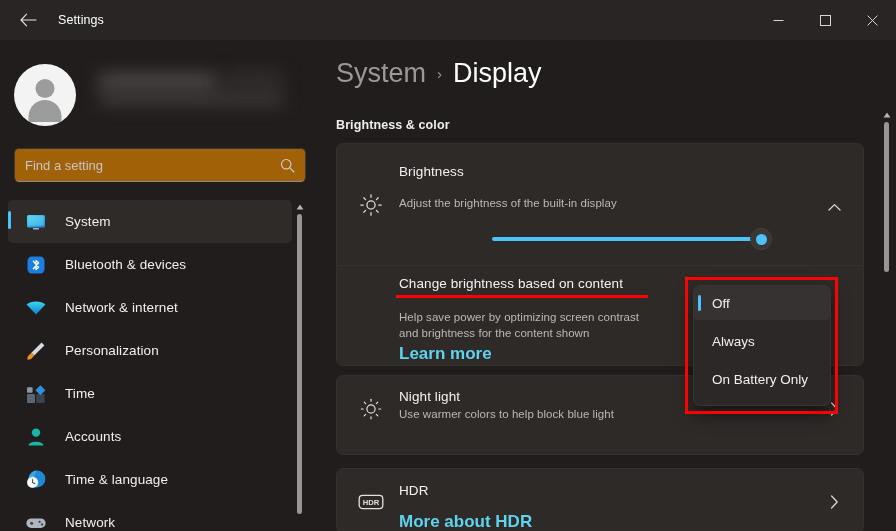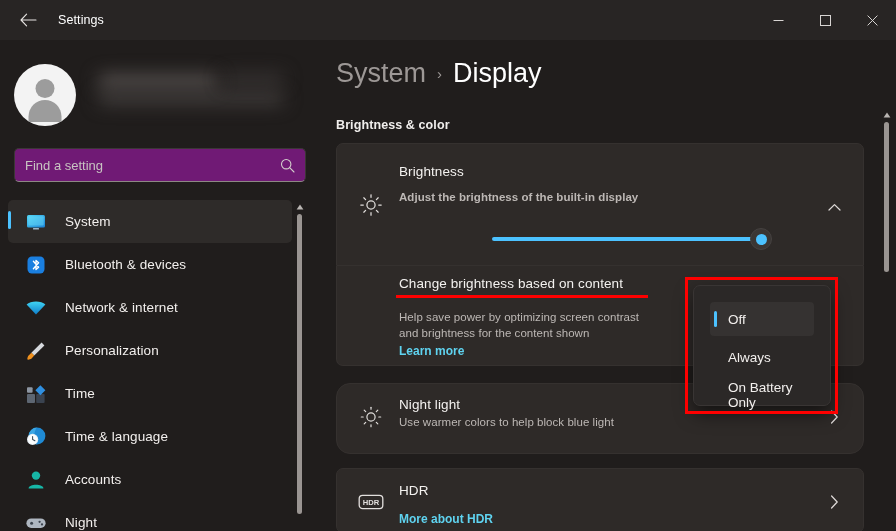--- a/index.html
+++ b/index.html
@@ -58,21 +58,21 @@
   }
   .profile-blur .bl {
     position:absolute; background:#5a5553; filter:blur(9px); border-radius:6px;
   }
   .bl1 { left:6px; top:6px; width:120px; height:13px; }
   .bl2 { left:6px; top:24px; width:186px; height:11px; background:#474342 !important; }
   .bl3 { left:130px; top:5px; width:62px; height:10px; background:#3d3938 !important; }
 
   .search-box {
     position:absolute; left:14px; top:108px; width:292px; height:34px;
-    background:#701a75; border:1px solid #3b3736; border-bottom:1px solid #8d8885;
+    background:#a16207; border:1px solid #3b3736; border-bottom:1px solid #8d8885;
     border-radius:5px; display:flex; align-items:center; padding:0 10px;
     cursor:text;
   }
   .search-box input {
     flex:1; background:transparent; border:none; outline:none;
     color:#d6d2d0; font-family:"Liberation Sans",sans-serif; font-size:13px;
   }
   .search-box input::placeholder { color:#c8c4c2; }
 
   
@@ -125,30 +125,30 @@
     position:absolute; left:16px; top:78px;
     font-size:12.5px; font-weight:bold; color:#f0eeec; letter-spacing:.1px;
   }
 
   .card {
     position:absolute; left:16px; width:528px;
     background:#2e2a28; border:1px solid #35312f; border-radius:7px;
   }
   #card-brightness { top:103px; height:123px; border-radius:7px 7px 0 0; }
   #card-content    { top:226px; height:100px; border-radius:0 0 7px 7px; border-top:none; }
-  #card-night      { top:343px; height:71px;border-radius:14px; }
+  #card-night      { top:335px; height:80px; }
   #card-hdr        { top:428px; height:65px; }
 
   .card-icon {
     position:absolute; left:18px; display:flex; align-items:center; justify-content:center;
     width:32px; height:32px;
   }
   .card-title { font-size:13.5px; color:#f4f2f0; letter-spacing:.1px; }
   .card-sub   { font-size:11.5px; color:#bdb8b5; line-height:16px; letter-spacing:.05px; }
-  .card-link  { font-size:12px; color:#63d8f7; cursor:pointer; }
+  .card-link  { font-size:17px; color:#63d8f7; cursor:pointer; }
   .card-link.bold { font-weight:bold; color:#5fd3f0; }
 
   .chev {
     position:absolute; right:16px; display:flex; align-items:center; justify-content:center;
     width:26px; height:26px; cursor:pointer; border-radius:4px;
   }
 
   
   .slider-wrap {
     position:absolute; left:155px; top:84px; width:283px; height:22px; cursor:pointer;
@@ -177,21 +177,21 @@
   .main-scroll .thumb {
     position:absolute; left:3px; top:12px; width:5px; height:150px;
     background:#9a9592; border-radius:3px;
   }
 
   
   .flyout {
     position:absolute; left:693px; top:285px; width:138px; height:121px;
     background:#2b2827; border:1px solid #393534; border-radius:7px;
     box-shadow:0 8px 18px rgba(0,0,0,.55);
-    z-index:30; padding:16px;
+    z-index:30; padding:0;
   }
   .fly-item {
     position:relative; height:34px; border-radius:4px;
     display:flex; align-items:center; padding-left:18px;
     font-size:13.5px; color:#f2efed; cursor:pointer;
   }
   .fly-item.selected { background:#353231; }
   .fly-item.selected::before {
     content:""; position:absolute; left:4px; top:9px; width:3px; height:16px;
     background:#4cc2ff; border-radius:2px;
@@ -324,50 +324,50 @@
             <rect x="11.2" y="11" width="8.4" height="9" rx="1" fill="#3a4350"></rect>
             <path d="M15.4 2.2 L20.4 7.2 L15.4 12.2 L10.4 7.2 Z" fill="#2f8fe0"></path>
           </svg>
         </span>
         <span class="navlabel">Time</span>
       </div>
 
       <div class="navitem">
         <span class="navicon">
           <svg width="22" height="22" viewBox="0 0 22 22">
+            <circle cx="11" cy="6.6" r="4.2" fill="#17b6a6"></circle>
+            <path d="M3.6 19.4 C3.6 14.6 18.4 14.6 18.4 19.4 Z" fill="#17b6a6"></path>
+          </svg>
+        </span>
+        <span class="navlabel">Accounts</span>
+      </div>
+
+      <div class="navitem">
+        <span class="navicon">
+          <svg width="22" height="22" viewBox="0 0 22 22">
             <circle cx="12" cy="10" r="8.4" fill="#1f8ad4"></circle>
             <path d="M12 1.6 A8.4 8.4 0 0 0 12 18.4 A6 10 0 0 1 12 1.6" fill="#4fb9ee" opacity=".6"></path>
             <circle cx="7.6" cy="13.4" r="5.6" fill="#e6eef3"></circle>
             <circle cx="7.6" cy="13.4" r="4.6" fill="#fbfdfe"></circle>
             <path d="M7.6 10.4 V13.4 L9.9 14.8" stroke="#3a4a55" stroke-width="1.05" fill="none" stroke-linecap="round"></path>
           </svg>
         </span>
         <span class="navlabel">Time &amp; language</span>
       </div>
 
       <div class="navitem">
         <span class="navicon">
           <svg width="22" height="22" viewBox="0 0 22 22">
-            <circle cx="11" cy="6.6" r="4.2" fill="#17b6a6"></circle>
-            <path d="M3.6 19.4 C3.6 14.6 18.4 14.6 18.4 19.4 Z" fill="#17b6a6"></path>
-          </svg>
-        </span>
-        <span class="navlabel">Accounts</span>
-      </div>
-
-      <div class="navitem">
-        <span class="navicon">
-          <svg width="22" height="22" viewBox="0 0 22 22">
             <rect x="1.4" y="6.4" width="19.2" height="9.6" rx="4.8" fill="#aeb6c0"></rect>
             <circle cx="6.6" cy="11.2" r="1.5" fill="#3b434d"></circle>
             <circle cx="14.6" cy="9.8" r="1.15" fill="#3b434d"></circle>
             <circle cx="17" cy="12.4" r="1.15" fill="#3b434d"></circle>
           </svg>
         </span>
-        <span class="navlabel">Night</span>
+        <span class="navlabel">Network</span>
       </div>
 
     </div>
 
     <div class="sb-scroll">
       <div class="arrow-up">
         <svg width="8" height="6" viewBox="0 0 8 6">
             <path d="M4 0.6 L7.4 5.4 H0.6 Z" fill="#b9b5b2"></path>
           </svg>
       </div>
@@ -396,21 +396,21 @@
               <path d="M19.7 12 H22.2"></path>
             <path d="M4.8 4.8 L6.6 6.6"></path>
               <path d="M17.4 17.4 L19.2 19.2"></path>
             <path d="M19.2 4.8 L17.4 6.6"></path>
               <path d="M6.6 17.4 L4.8 19.2"></path>
           </g>
         </svg>
       </div>
       <div style="position:absolute;left:62px;top:20px;">
         <div class="card-title">Brightness</div>
-        <div class="card-sub" style="margin-top:10px;font-weight:bold;">Adjust the brightness of the built-in display</div>
+        <div class="card-sub" style="margin-top:16px;">Adjust the brightness of the built-in display</div>
       </div>
       <div class="chev" style="top:50px;">
         <svg width="13" height="9" viewBox="0 0 13 9">
           <path d="M1 7 L6.5 1.6 L12 7" fill="none" stroke="#ddd9d7" stroke-width="1.25" stroke-linecap="round" stroke-linejoin="round"></path>
         </svg>
       </div>
       <div class="slider-wrap">
         <div class="slider-track"></div>
         <div class="slider-thumb">
             <i></i>

